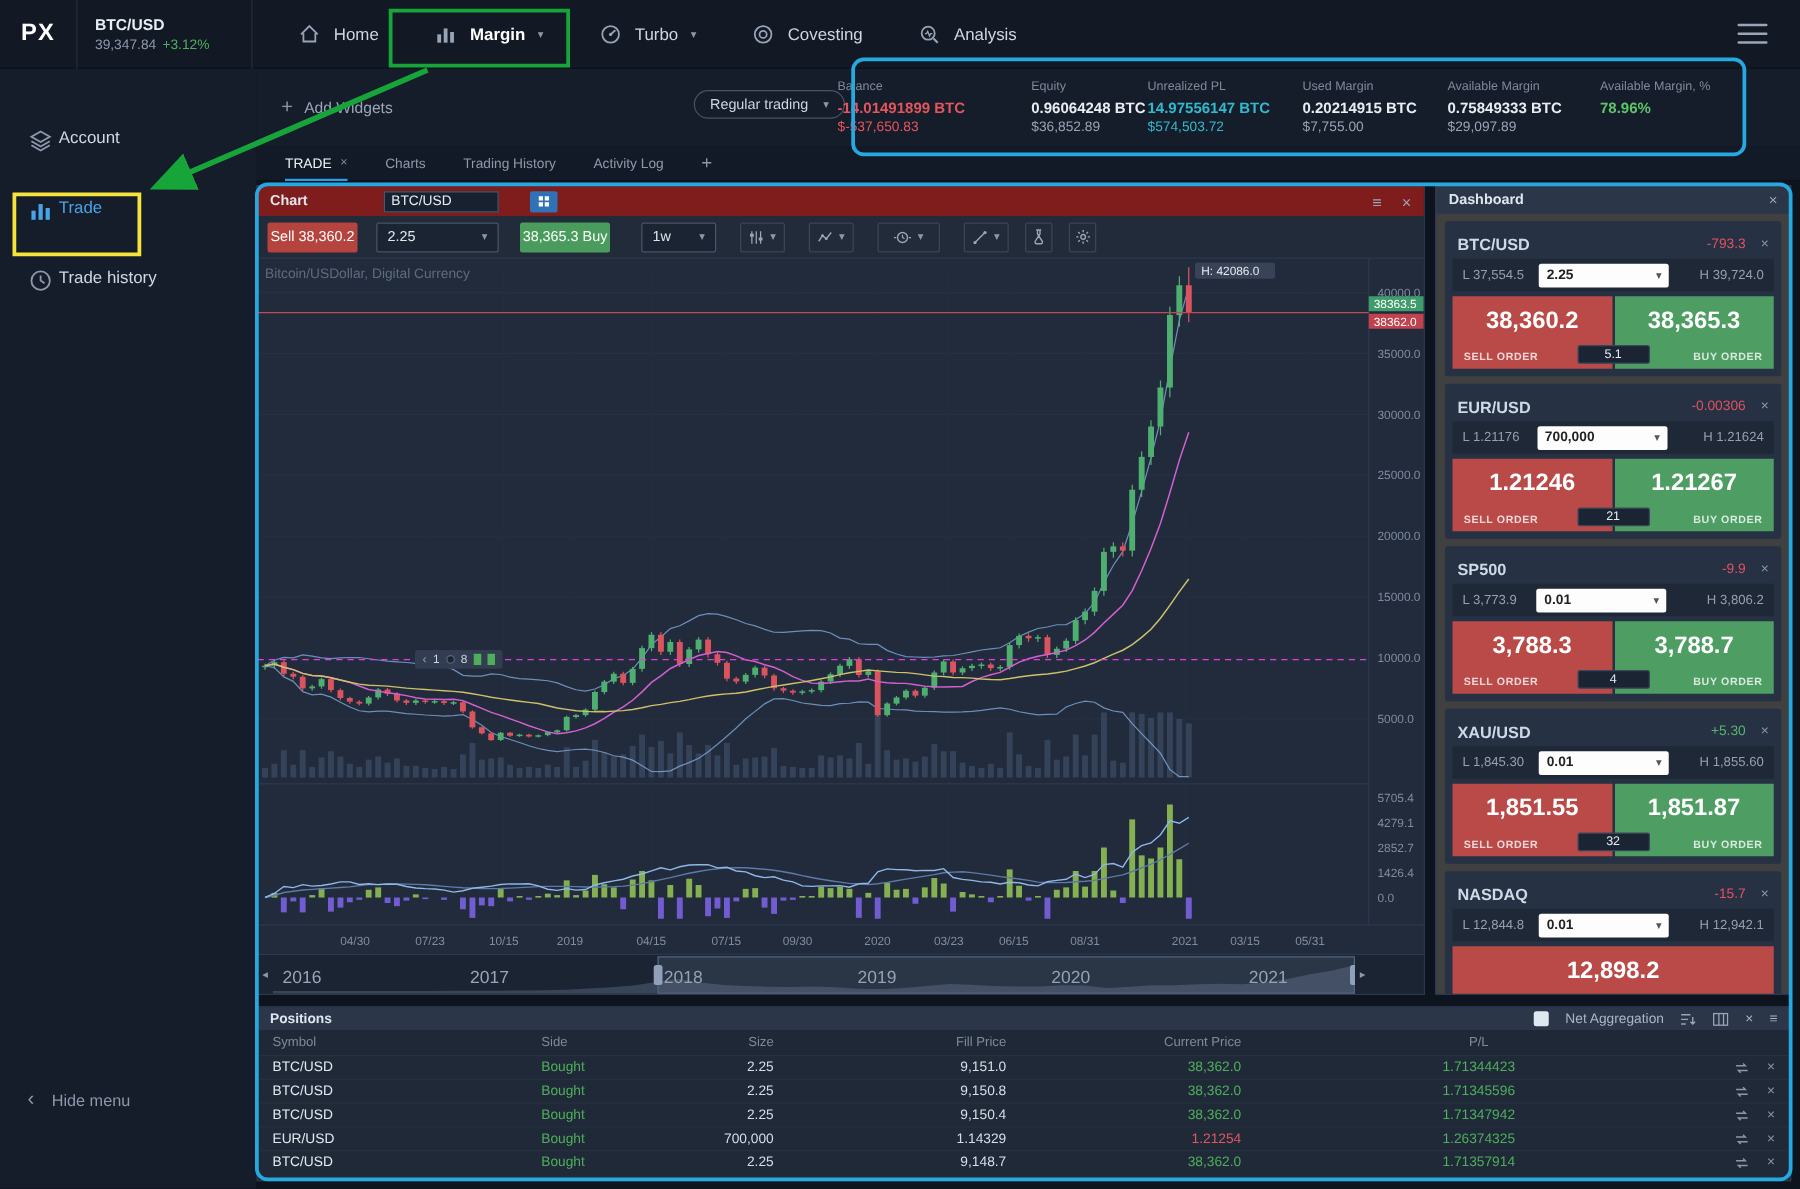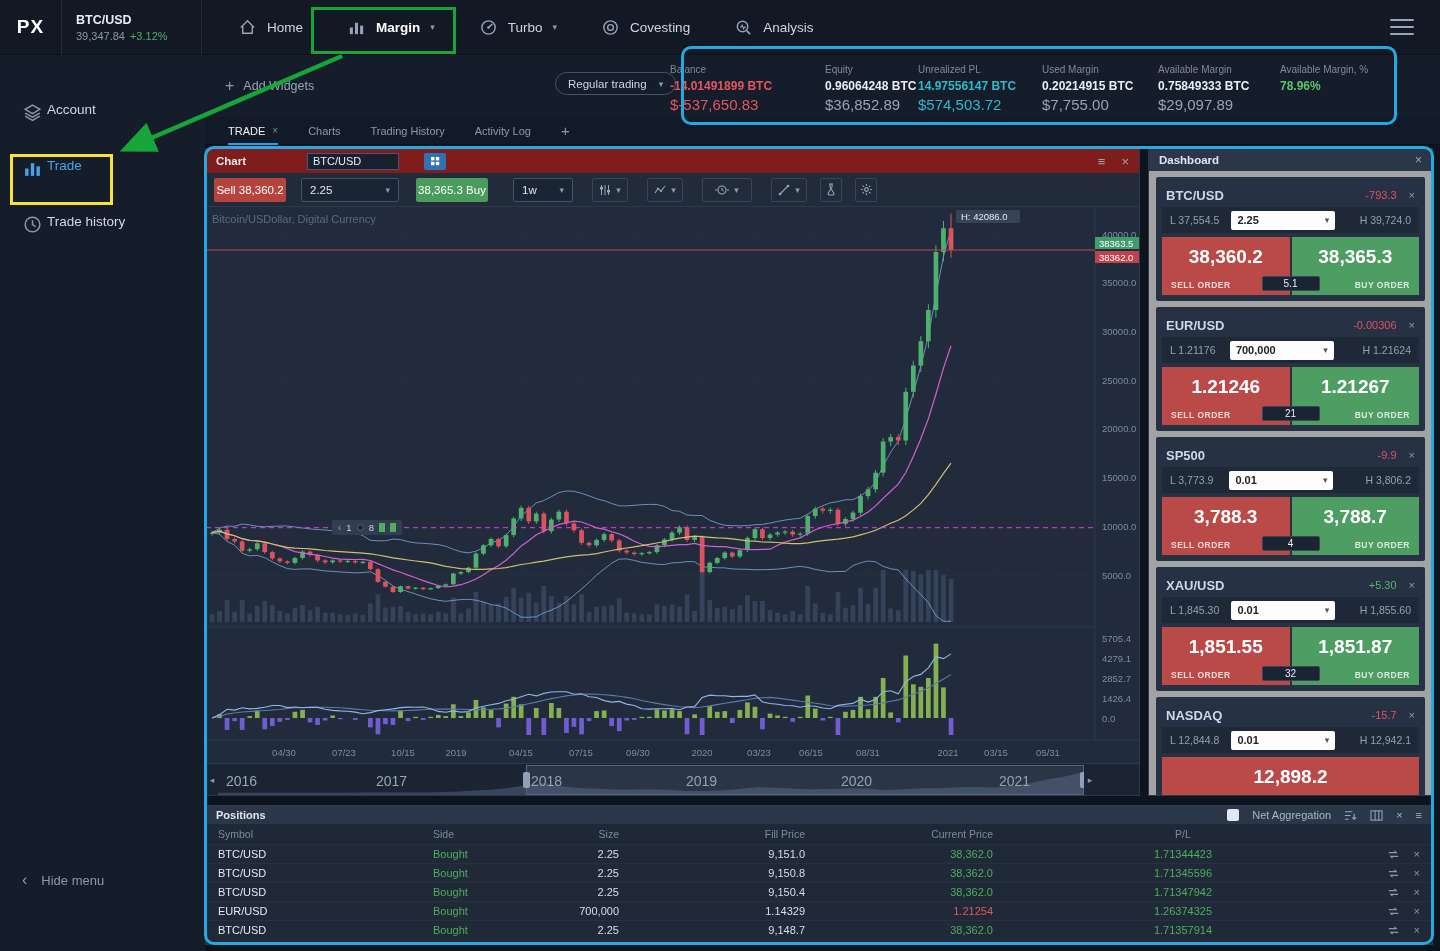--- a/index.html
+++ b/index.html
@@ -31,21 +31,21 @@
 
 .main{position:absolute;left:205px;top:55px;right:0;bottom:0;background:#10161f}
 .widgets{position:absolute;top:0;left:0;right:0;height:62px;background:#151c2a}
 .addw{position:absolute;left:20px;top:22px;display:flex;align-items:center;gap:9px;color:#9aa6b7;font-size:12.5px;cursor:pointer}
 .addw .plus{font-size:16px;color:#8d99ab}
 .mode{position:absolute;left:350px;top:17px;height:23px;border:1px solid #46536a;border-radius:12px;display:flex;align-items:center;gap:12px;padding:0 12px;font-size:11.5px;color:#cdd6e2;cursor:pointer}
 .stats{position:absolute;left:465px;top:9px;display:flex}
 .stat{flex:none}
 .stat .lb{font-size:10px;color:#7e8a9c;margin-bottom:4px}
 .stat .v1{font-size:12px;font-weight:bold;color:#e8edf4;margin-bottom:3px}
-.stat .v2{font-size:15px;color:#98a4b5}
+.stat .v2{font-size:11px;color:#98a4b5}
 .stat.neg .v1,.stat.neg .v2{color:#e4565e}
 .stat.info .v1,.stat.info .v2{color:#31b9cc}
 .stat.pos .v1{color:#5cc56a}
 .tabsrow{position:absolute;top:62px;left:0;right:0;height:28px;background:#131a27;border-bottom:1px solid #0c1019;display:flex;align-items:center;padding-left:23px;gap:30px}
 .tab{font-size:11px;color:#8d99ab;cursor:pointer;height:28px;display:flex;align-items:center;gap:7px}
 .tab.active{color:#eef2f7;box-shadow:inset 0 -2px 0 #2f9be4}
 .tab .x{color:#7e8a9c;font-size:10px}
 .addtab{color:#8d99ab;font-size:15px;cursor:pointer}
 .content{position:absolute;top:90px;left:0;right:0;bottom:0;background:#0e141e}
 
@@ -76,21 +76,21 @@
 .scrub{position:absolute;left:0;top:614px;width:933px;height:32px;background:#1b2433;border-top:1px solid #2c3850}
 .scrub-arrow{position:absolute;top:0;bottom:0;width:12px;color:#8d99ab;display:flex;align-items:center;justify-content:center;font-size:9px;cursor:pointer}
 .scrub-arrow.left{left:0}.scrub-arrow.right{left:878px}
 .scrub-track{position:absolute;left:12px;top:0;width:866px;height:32px;overflow:hidden}
 #scrub-svg{position:absolute;left:0;bottom:1px}
 .scrub-sel{position:absolute;left:308px;right:0;top:1px;bottom:1px;background:rgba(125,145,175,0.16);border:1px solid #54637d;cursor:grab}
 .scrub-handle{position:absolute;top:6px;bottom:6px;width:7px;background:#8fa0b8;border-radius:2px;cursor:ew-resize}
 .scrub-handle.l{left:-4px}.scrub-handle.r{right:-4px}
 .scrub-year{position:absolute;top:9px;font-size:14px;color:#9aa6b7}
 
-.dashboard{position:absolute;left:943px;top:3px;width:285px;height:648px;background:#a3a3a3;border:1px solid #2c3850;overflow:hidden}
+.dashboard{position:absolute;left:943px;top:3px;width:285px;height:648px;background:#404040;border:1px solid #2c3850;overflow:hidden}
 .db-header{height:22px;background:#2b3749;display:flex;align-items:center;padding:0 10px}
 .db-title{font-size:11.5px;font-weight:bold;color:#dfe6ef}
 .db-close{margin-left:auto;color:#9aa6b7;cursor:pointer}
 .card{margin:6px 7px 0;height:124px;background:#263144;padding:8px 6px;border-radius:2px}
 .card-head{display:flex;align-items:center;height:20px;padding:0 4px}
 .card-sym{font-size:13px;font-weight:bold;color:#cfd9e6}
 .card-chg{margin-left:auto;font-size:11px}
 .card-chg.dn{color:#e05260}.card-chg.up{color:#57b66b}
 .card-x{margin-left:12px;color:#8d99ab;cursor:pointer;font-size:11px}
 .card-lh{display:flex;align-items:center;height:26px;background:#1e2836;padding:0 8px;font-size:10.5px;color:#93a0b2;margin-top:2px}

